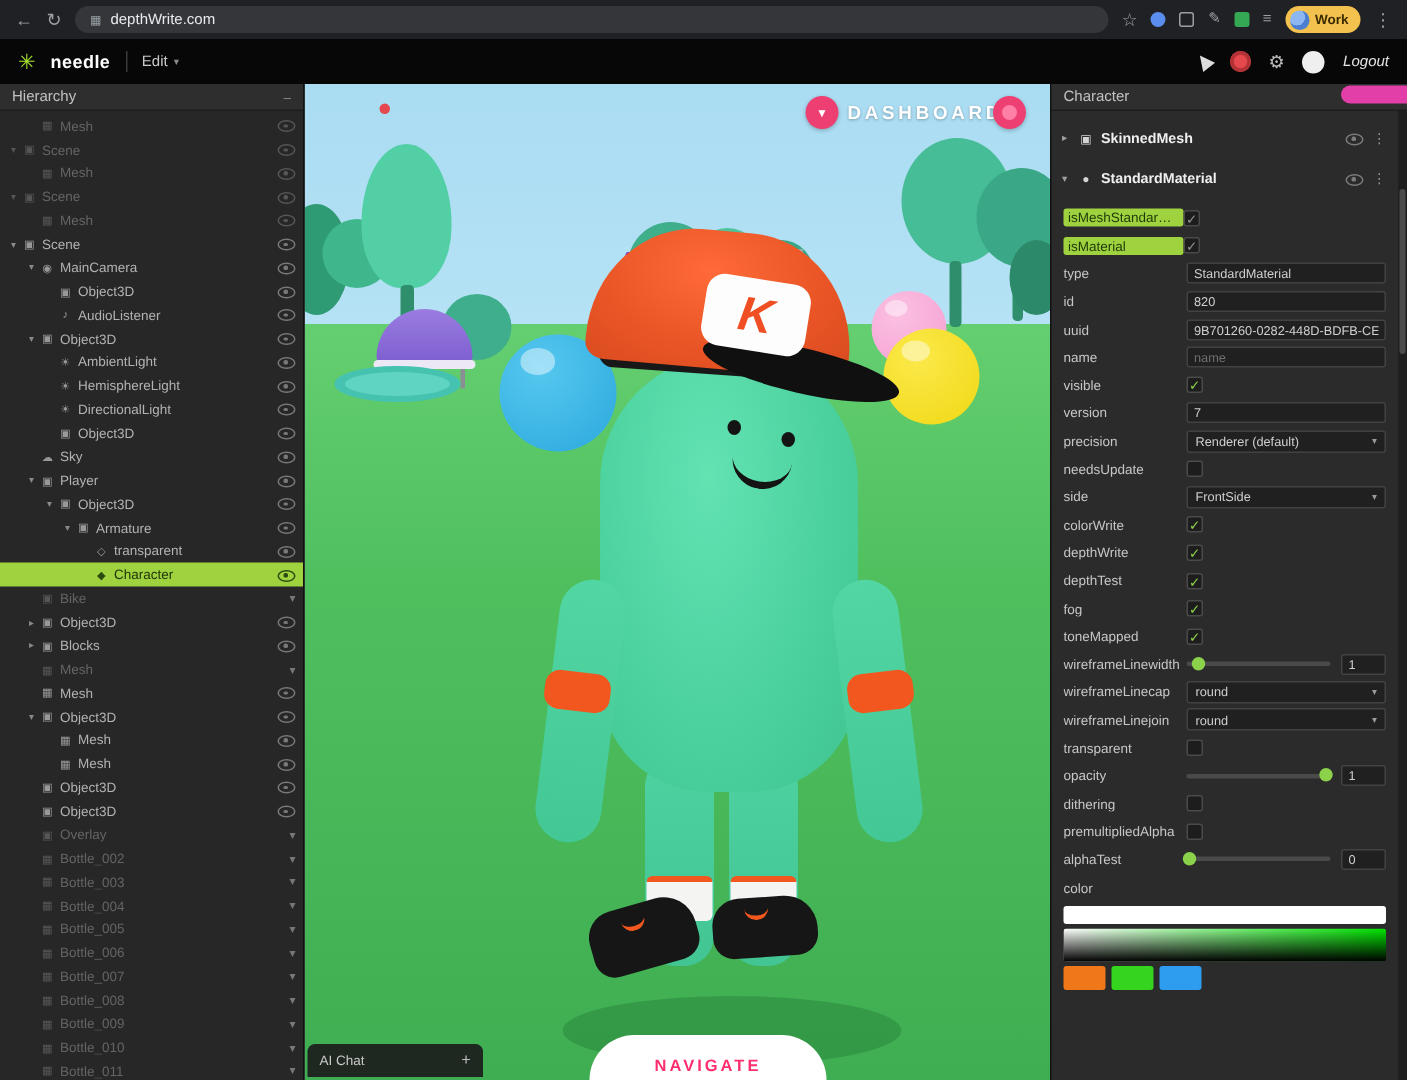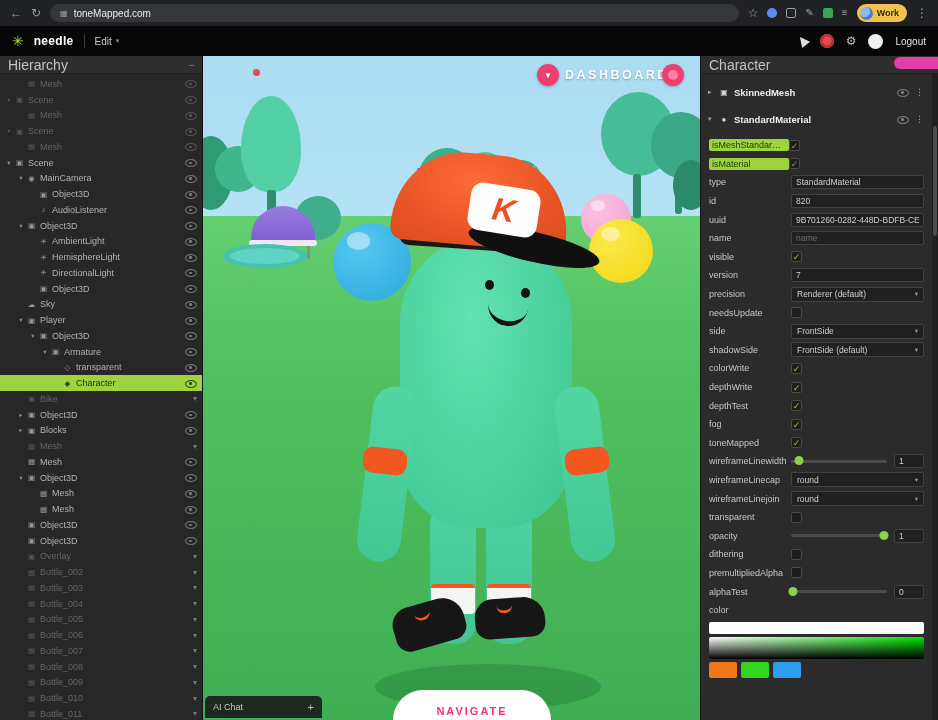--- a/index.html
+++ b/index.html
@@ -34,30 +34,30 @@
   .hdr-divider { width:1px; height:14px; background:#3a3a3a; }
   .hdr-menu { color:#c9c9c9; font-size:10px; display:flex; align-items:center; gap:4px; }
   .caret { font-size:7px; color:#8a8a8a; }
   .hdr-right { margin-left:auto; display:flex; align-items:center; gap:12px; }
   .cursor-ic { width:0; height:0; border-left:5px solid transparent; border-right:5px solid transparent;
     border-bottom:10px solid #ddd; transform:rotate(-38deg); display:inline-block; }
   .record-btn { width:14px; height:14px; border-radius:50%; background:#e5484d;
     box-shadow:inset 0 0 0 2.5px #b23236; display:inline-block; }
   .gear { color:#bdbdbd; font-size:12px; }
   .hdr-avatar { width:15px; height:15px; border-radius:50%; background:#efefef; display:inline-block; }
-  .logout { color:#e3e3e3; font-size:10px; }
+  .logout { color:#e3e3e3; font-size:10px;font-style:italic; }
 
   
   .content { position:absolute; left:0; top:56px; width:938px; height:664px; }
   .pink-sliver { position:absolute; right:0; top:1px; width:44px; height:12px;
     background:#e33fa8; border-radius:7px 0 0 7px; z-index:9; }
 
   .panel-header { height:18px; display:flex; align-items:center; padding:0 8px;
     background:#2e2e2e; border-bottom:1px solid #1c1c1c; }
-  .ph-title { color:#c2c2c2; font-size:14px; }
+  .ph-title { color:#c2c2c2; font-size:10px; }
   .ph-min, .ph-icons { margin-left:auto; color:#8d8d8d; font-size:9px; display:flex; gap:8px; }
 
   
   .hierarchy { position:absolute; left:0; top:0; width:203px; height:664px;
     background:#272727; border-right:1px solid #121212; z-index:2; overflow:hidden; }
   .tree { padding-top:2px; }
   .h-row { display:flex; align-items:center; height:15.75px; padding-right:5px;
     color:#b2b2b2; font-size:9px; white-space:nowrap; }
   .h-row.dim { color:#646464; }
   .h-row.sel { background:#9fd23f; color:#203608; }
@@ -207,21 +207,21 @@
 </head>
 <body>
 
 <div class="page">
 
   <div class="browser-bar">
     <span class="nav-ic">←</span>
     <span class="nav-ic">↻</span>
     <div class="address-pill">
       <span class="pill-ic">▦</span>
-      <span class="url">toneMapped.com</span>
+      <span class="url">depthWrite.com</span>
     </div>
     <span class="nav-ic">☆</span>
     <span class="ext blue"></span>
     <span class="ext box"></span>
     <span class="nav-ic small">✎</span>
     <span class="ext green"></span>
     <span class="nav-ic small">≡</span>
     <div class="profile-chip">
       <span class="chip-avatar"></span>
       <span>Work</span>
@@ -721,29 +721,20 @@
           <div class="p-row">
             <span class="p-lbl">side</span>
             <span class="p-ctl">
               <span class="sel-box">
                 <span>FrontSide</span>
                 <span class="arr">▾</span>
               </span>
             </span>
           </div>
           <div class="p-row">
-            <span class="p-lbl">shadowSide</span>
-            <span class="p-ctl">
-              <span class="sel-box">
-                <span>FrontSide (default)</span>
-                <span class="arr">▾</span>
-              </span>
-            </span>
-          </div>
-          <div class="p-row">
             <span class="p-lbl">colorWrite</span>
             <span class="p-ctl">
               <span class="cb">✓</span>
             </span>
           </div>
           <div class="p-row">
             <span class="p-lbl">depthWrite</span>
             <span class="p-ctl">
               <span class="cb">✓</span>
             </span>

